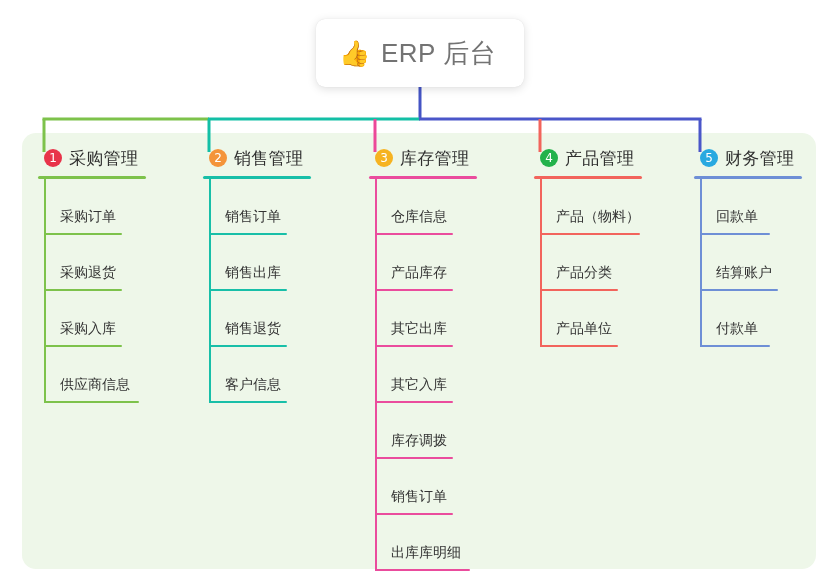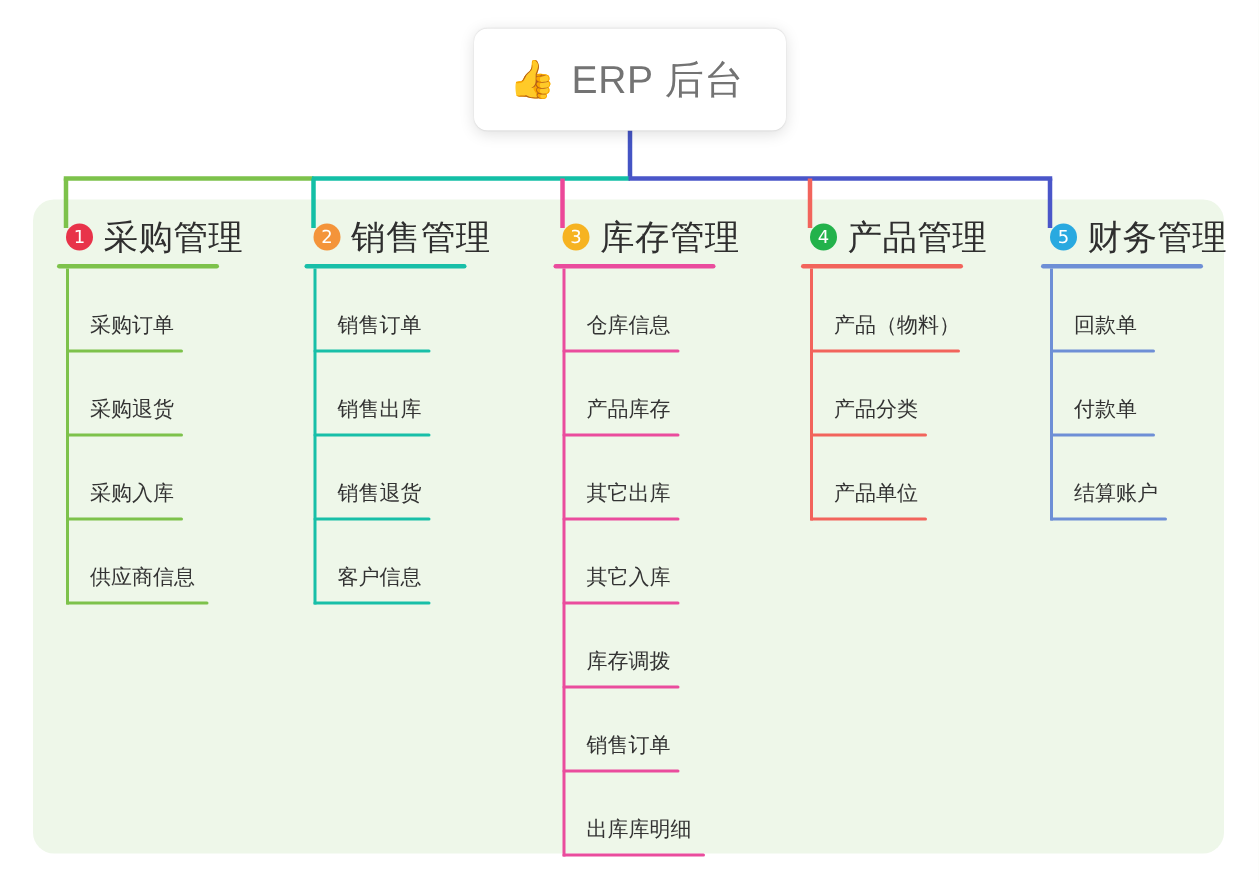--- a/index.html
+++ b/index.html
@@ -92,21 +92,21 @@
     height: 18px;
     border-radius: 50%;
     color: #ffffff;
     font-size: 12px;
     line-height: 18px;
     text-align: center;
     flex: 0 0 auto;
     font-family: "DejaVu Sans", sans-serif;
   }
   .col-title {
-    font-size: 23px;
+    font-size: 17px;
     color: #2f2f2f;
     white-space: nowrap;
     letter-spacing: 0.3px;
   }
   .head-rule {
     height: 3px;
     border-radius: 2px;
     margin-top: 5px;
   }
   .branch {
@@ -288,24 +288,24 @@
           <span class="col-title">财务管理</span>
         </div>
         <div class="head-rule" style="background: rgb(110, 143, 214); width: 108px;"></div>
         <div class="branch" style="height: 168px;">
           <div class="spine" style="background: rgb(110, 143, 214);"></div>
           <div class="node">
             <div class="node-label">回款单</div>
             <div class="node-rule" style="background: rgb(110, 143, 214); width: 70px;"></div>
           </div>
           <div class="node">
+            <div class="node-label">结算账户</div>
+            <div class="node-rule" style="background: rgb(110, 143, 214); width: 78px;"></div>
+          </div>
+          <div class="node">
             <div class="node-label">付款单</div>
             <div class="node-rule" style="background: rgb(110, 143, 214); width: 70px;"></div>
           </div>
-          <div class="node">
-            <div class="node-label">结算账户</div>
-            <div class="node-rule" style="background: rgb(110, 143, 214); width: 78px;"></div>
-          </div>
         </div>
       </div>
     </div>
 
 </div>
 
 </body></html>

